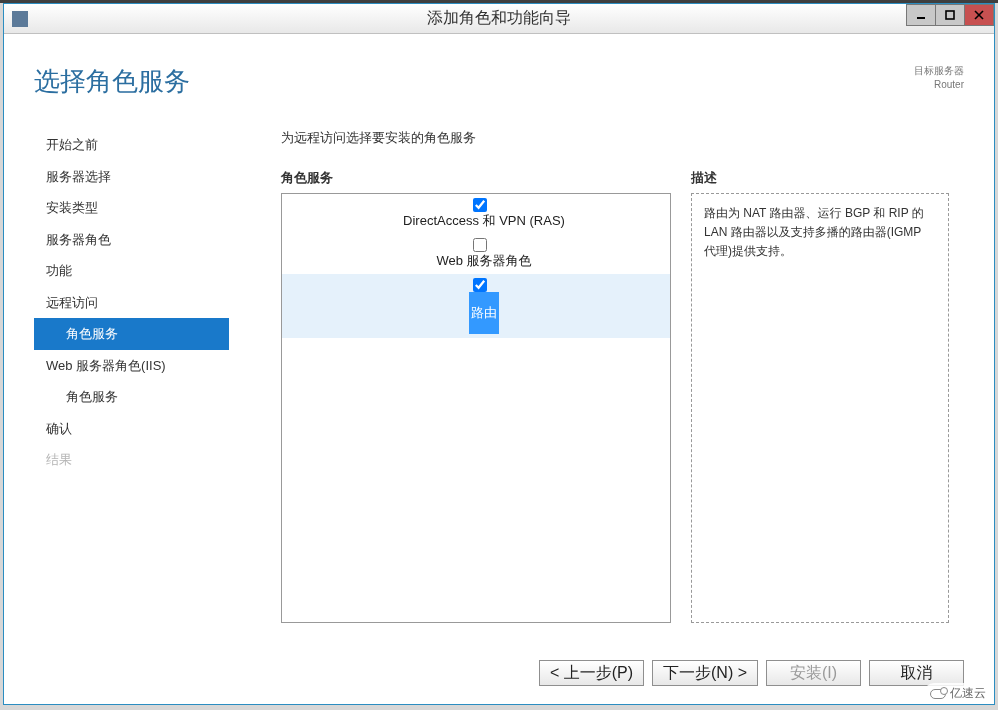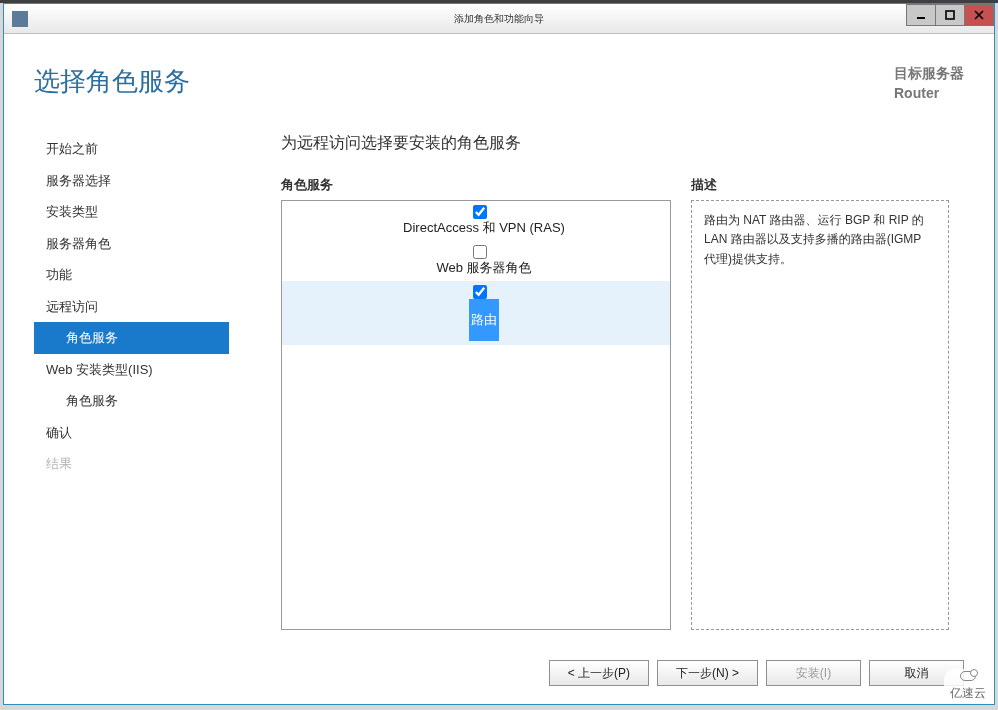--- a/index.html
+++ b/index.html
@@ -38,21 +38,21 @@
       width: 16px;
       height: 16px;
       margin-left: 8px;
       background: #5c7a99;
       display: inline-block;
     }
     .titlebar-title {
       position: absolute;
       left: 50%;
       transform: translateX(-50%);
-      font-size: 10px;
+      font-size: 16px;
       color: #333;
     }
     .win-controls {
       position: absolute;
       right: 0;
       top: 0;
       display: flex;
     }
     .wc-btn {
       width: 30px;
@@ -76,25 +76,24 @@
       display: flex;
       align-items: flex-start;
       justify-content: space-between;
     }
     .page-heading {
       font-size: 26px;
       font-weight: 300;
       color: #2b6ea0;
     }
     .target-server {
-      text-align: left;
-      font-size: 14px;
+      text-align: right;
+      font-size: 10px;
       color: #777;
       line-height: 1.4;
-      font-weight: bold;
     }
     .body-area {
       flex: 1;
       display: flex;
       padding: 20px 30px 10px 30px;
       overflow: hidden;
       gap: 32px;
     }
     .sidebar {
       width: 195px;
@@ -118,21 +117,21 @@
       color: #b5b5b5;
       cursor: default;
     }
     .main-panel {
       flex: 1;
       display: flex;
       flex-direction: column;
       margin-left: 20px;
     }
     .instruction {
-      font-size: 16px;
+      font-size: 13px;
       color: #333;
       margin-bottom: 22px;
     }
     .panel-row {
       display: flex;
       gap: 20px;
       flex: 1;
       min-height: 0;
     }
     .panel-col {
@@ -188,45 +187,44 @@
       padding: 12px 30px 18px 30px;
       display: flex;
       justify-content: flex-end;
       gap: 8px;
     }
     .btn {
       min-width: 95px;
       height: 26px;
       border: 1px solid #8f8f8f;
       background: linear-gradient(to bottom, #ffffff, #e8e8e8);
-      font-size: 12px;
+      font-size: 16px;
       color: #222;
       cursor: pointer;
       display: flex;
       align-items: center;
       justify-content: center;
-      padding: 0 18px;
+      padding: 0 10px;
     }
     .btn.disabled {
       color: #9a9a9a;
       cursor: default;
     }
     .watermark {
       position: absolute;
       right: 6px;
       bottom: 6px;
       display: flex;
       align-items: center;
       gap: 4px;
       background: rgba(255,255,255,0.85);
       padding: 2px 6px;
       border-radius: 10px;
       font-size: 12px;
       color: #666;
-      flex-direction: column;
     }
     .watermark .wm-icon {
       width: 16px;
       height: 10px;
       border: 1.5px solid #888;
       border-radius: 6px;
       position: relative;
     }
     .watermark .wm-icon::after {
       content: "";
@@ -285,21 +283,21 @@
 
   <div class="body-area">
     <div class="sidebar" id="sidebar">
         <div class="sidebar-item">开始之前</div>
         <div class="sidebar-item">服务器选择</div>
         <div class="sidebar-item">安装类型</div>
         <div class="sidebar-item">服务器角色</div>
         <div class="sidebar-item">功能</div>
         <div class="sidebar-item">远程访问</div>
         <div class="sidebar-item indent selected">角色服务</div>
-        <div class="sidebar-item">Web 安装类型(IIS)</div>
+        <div class="sidebar-item">Web 服务器角色(IIS)</div>
         <div class="sidebar-item indent">角色服务</div>
         <div class="sidebar-item">确认</div>
         <div class="sidebar-item disabled">结果</div>
       </div>
 
     <div class="main-panel">
       <div class="instruction">为远程访问选择要安装的角色服务</div>
       <div class="panel-row">
         <div class="panel-col">
           <div class="panel-label">角色服务</div>

